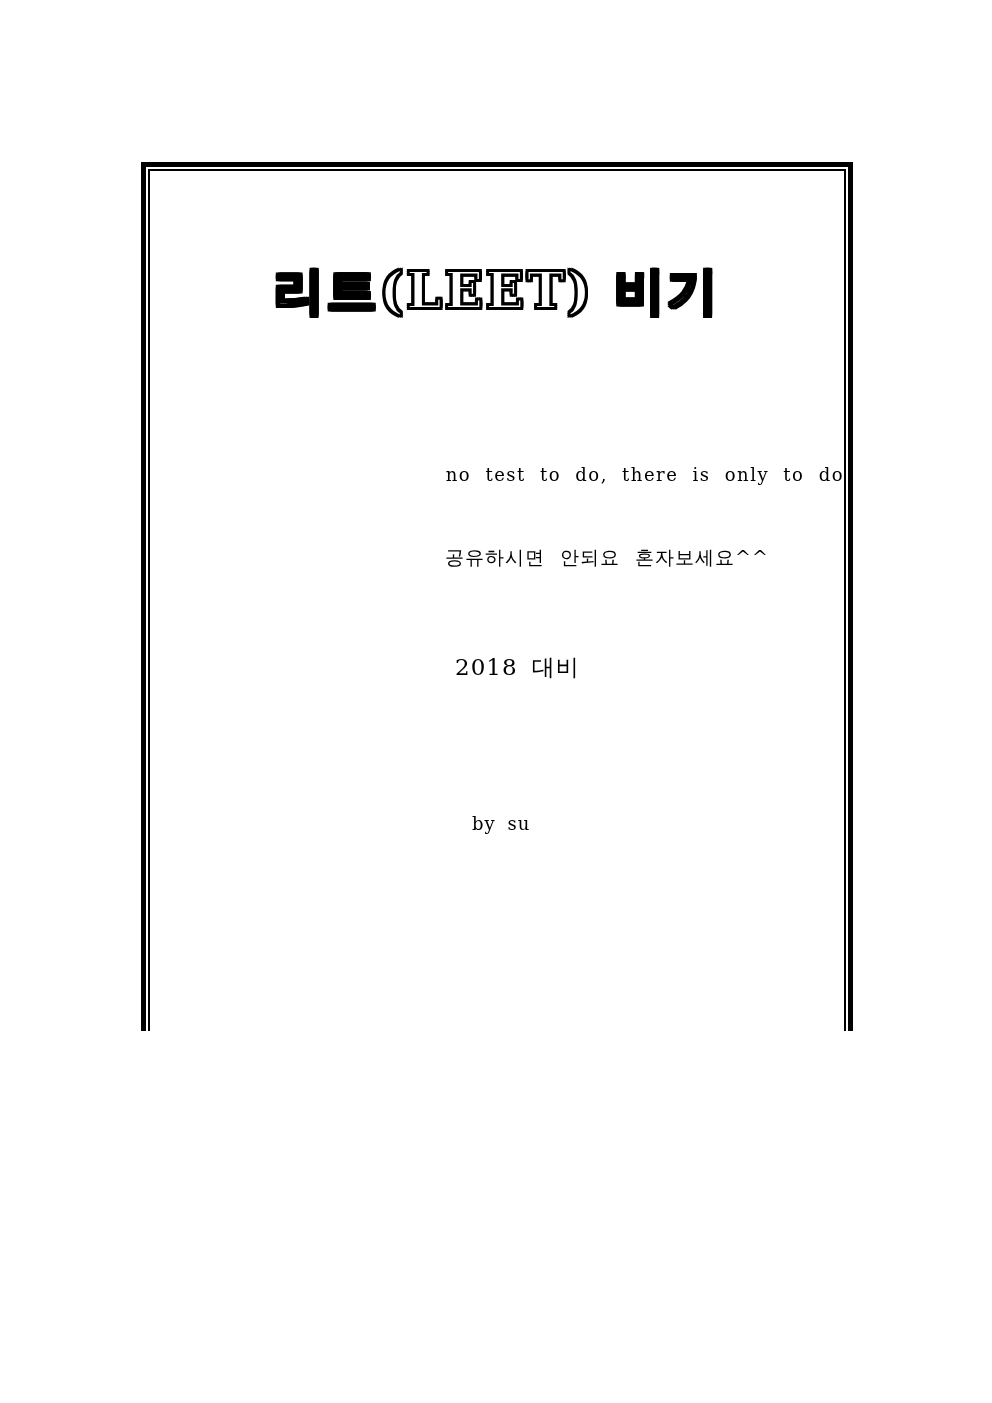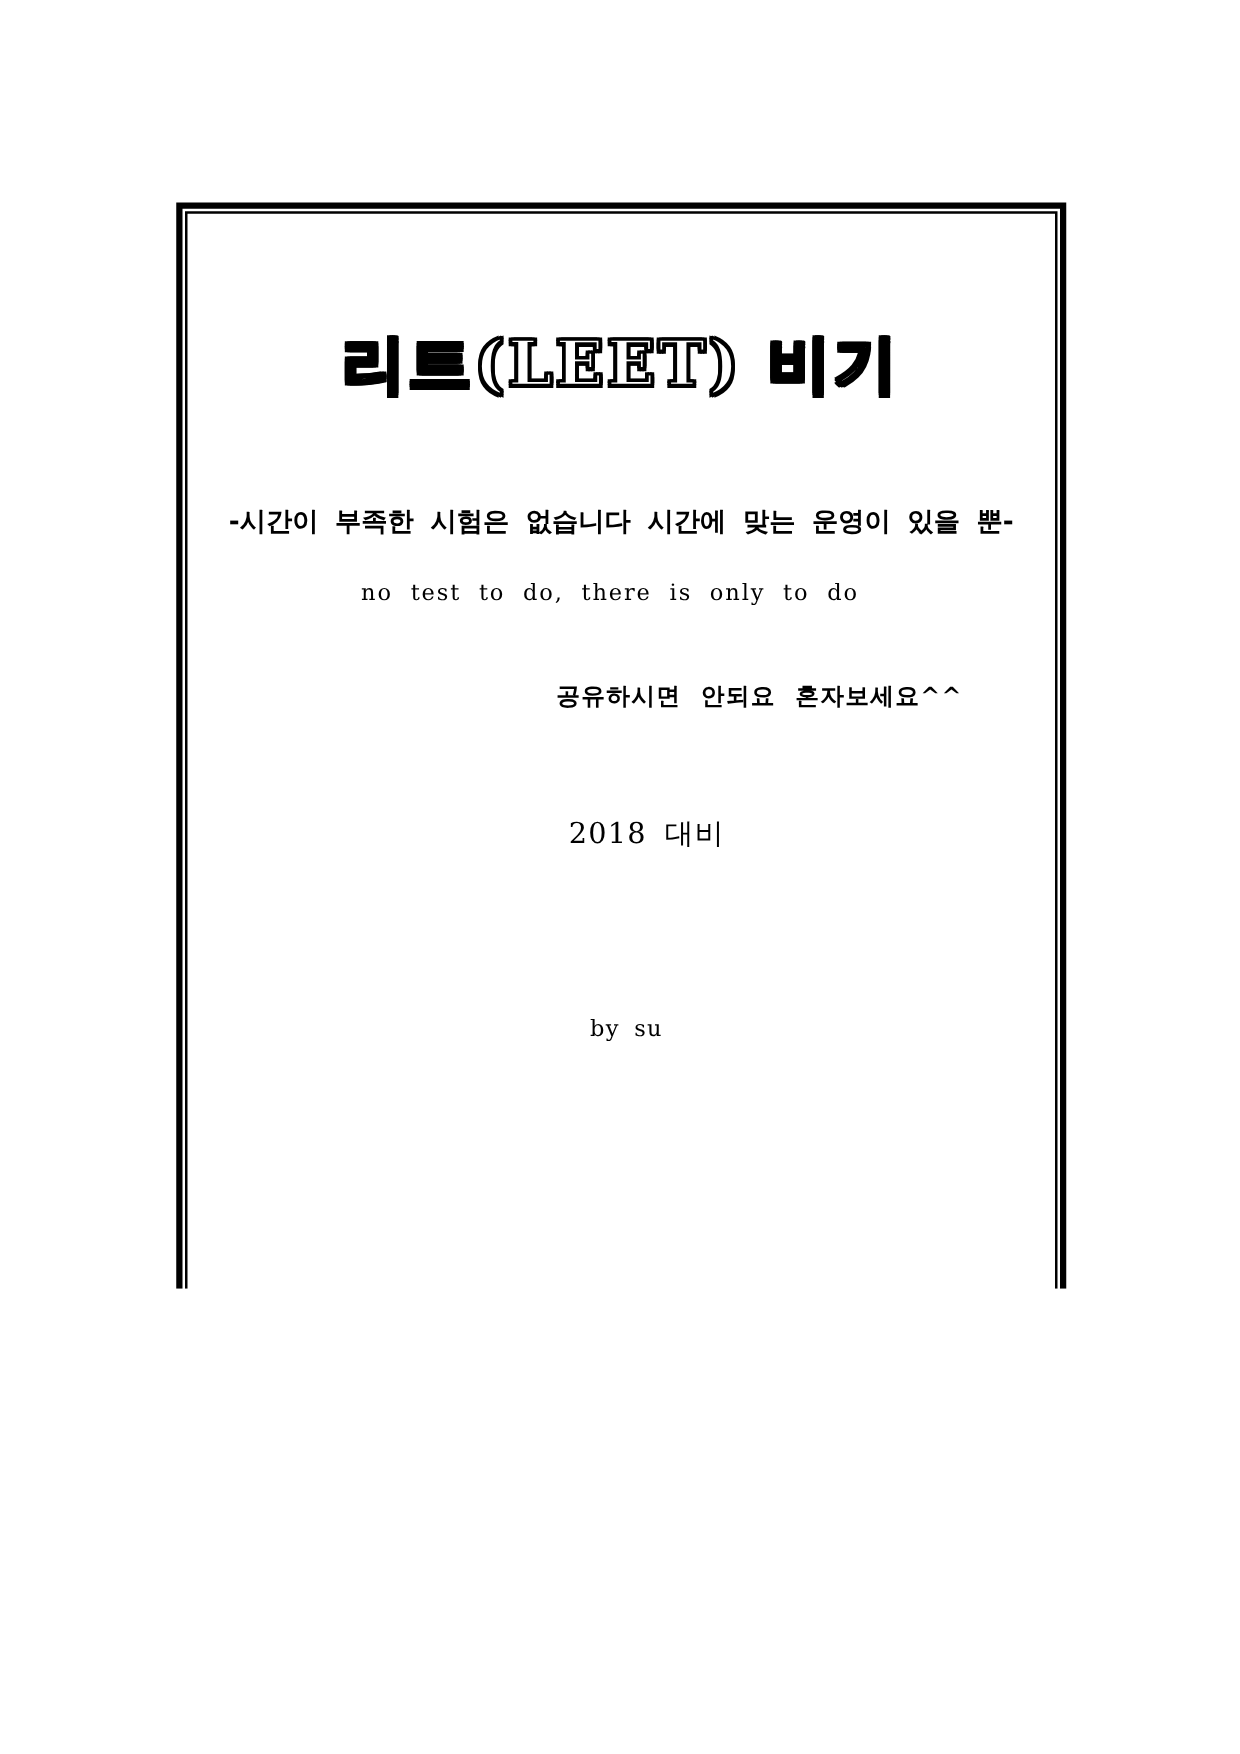--- a/index.html
+++ b/index.html
@@ -68,33 +68,33 @@
     letter-spacing: 0px;
     word-spacing: 6px;
   }
   .quote-en {
     top: 462px;
     left: 132px; 
     font-size: 18px;
     line-height: 1.4;
     letter-spacing: 1.5px;
     word-spacing: 7px;
+    text-align: right;
   }
   .abs-text {
     position: absolute;
     white-space: nowrap;
     line-height: 1.4;
   }
   .share-note {
     left: 445px;
     top: 544px;
     font-size: 19px;
     letter-spacing: 1px;
     word-spacing: 8px;
-    font-weight: bold;
   }
   .edition {
     left: 455px;
     top: 651px;
     font-size: 23px;
     letter-spacing: 1px;
     word-spacing: 6px;
   }
   .byline {
     left: 472px;
@@ -109,21 +109,20 @@
 
 <div class="page">
 
   <div class="frame">
     <div class="frame-inner"></div>
   </div>
 
   <div class="band title-line title-1">리트(LEET) 비기</div>
 
 
-  <div class="band subtitle">-시간이 부족한 시험은 없습니다 시간에 맞는 운영이 있을 뿐-</div>
 
   <div class="band quote-en">no test to do, there is only to do</div>
 
   <div class="abs-text share-note">공유하시면 안되요 혼자보세요^^</div>
 
   <div class="abs-text edition">2018 대비</div>
 
   <div class="abs-text byline">by su</div>
 
 </div>

